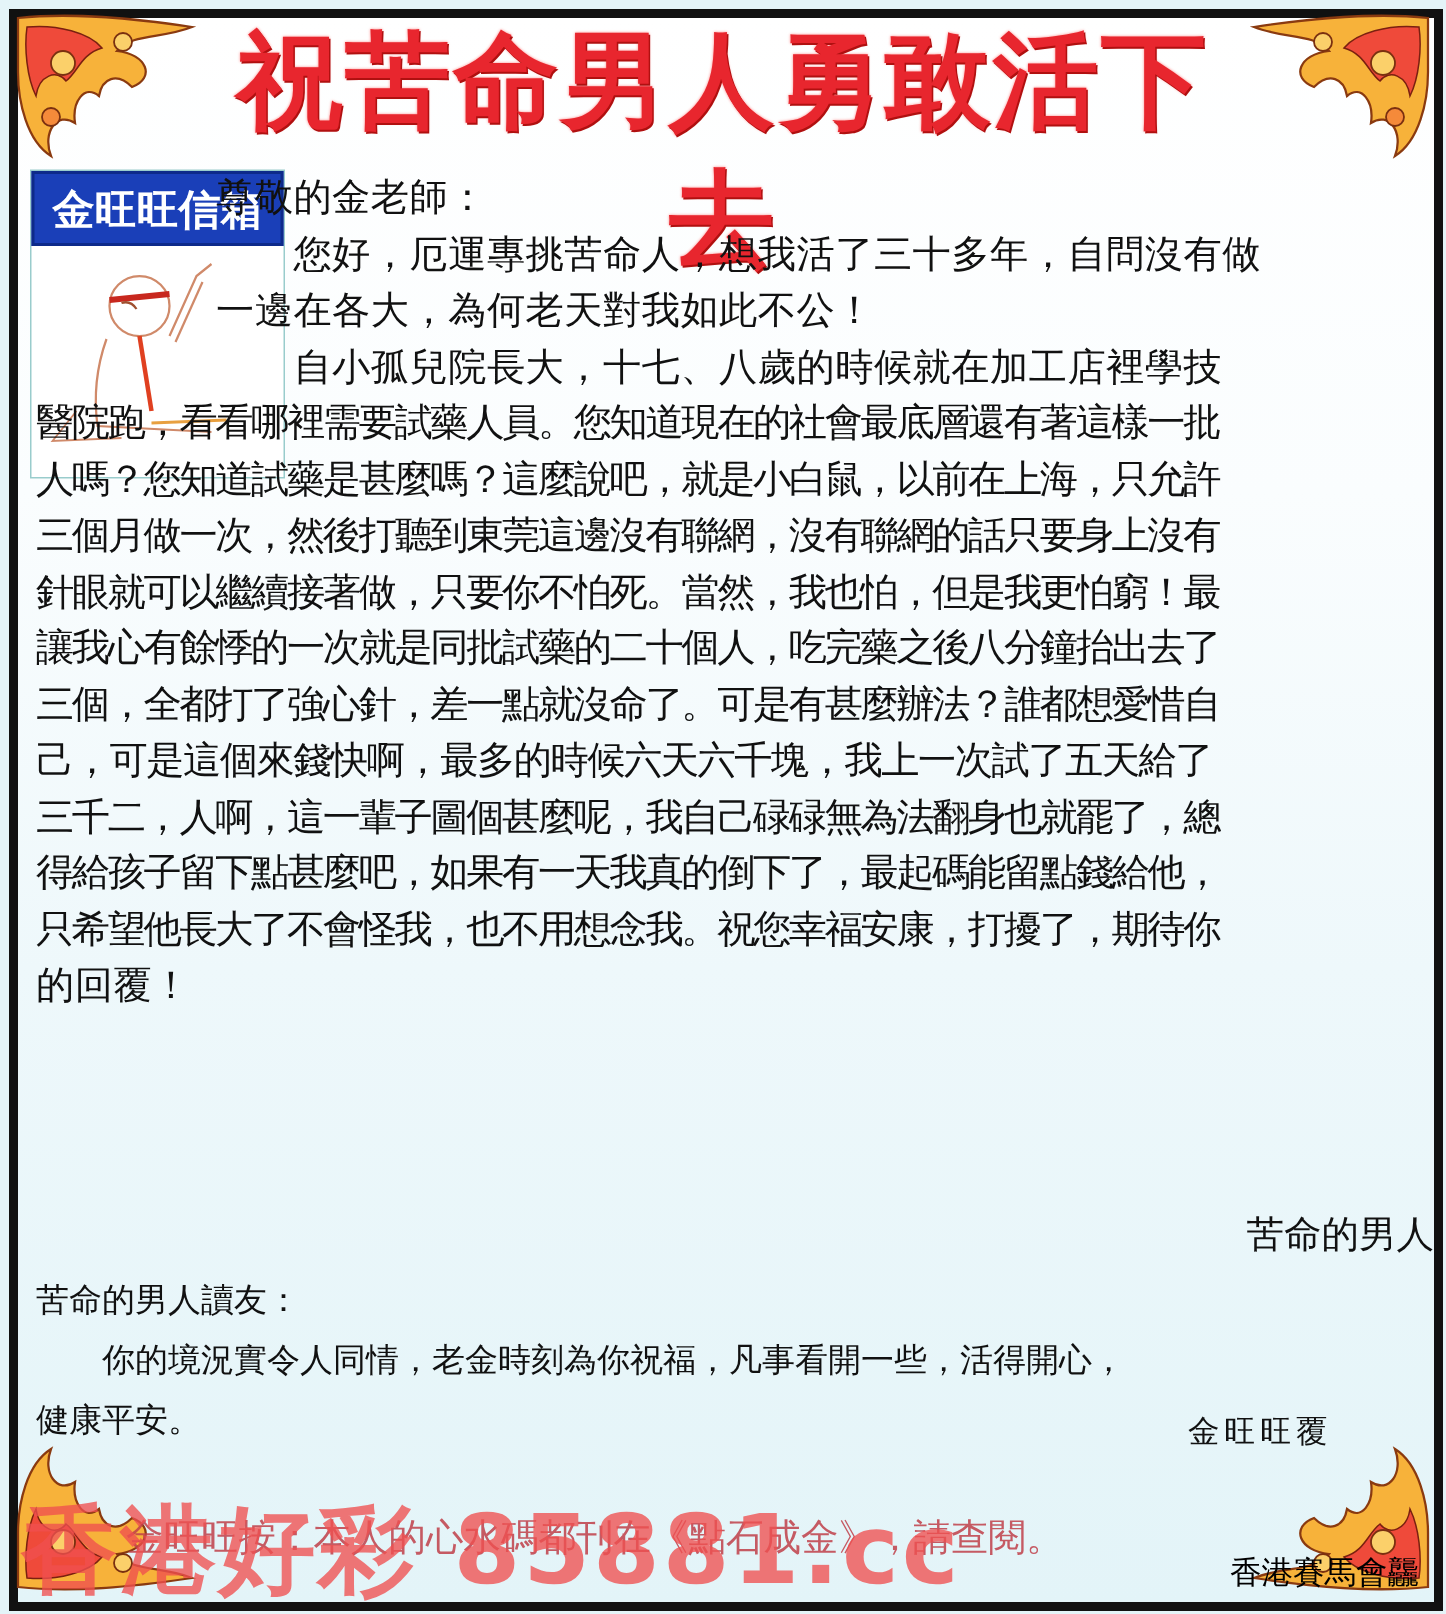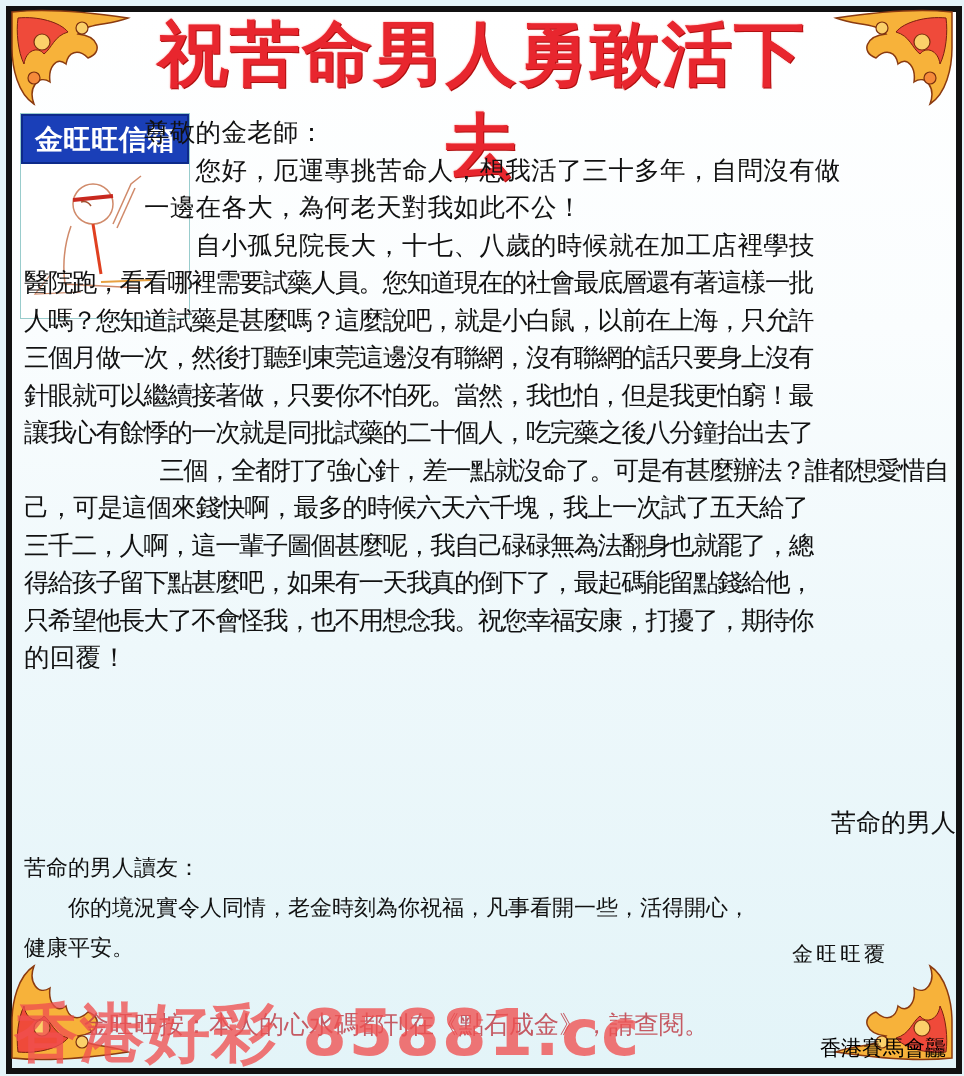--- a/index.html
+++ b/index.html
@@ -203,21 +203,21 @@
 <div class="body-text">
   <span class="line indent-box">尊敬的金老師：</span>
   <span class="line indent-box">　　您好，厄運專挑苦命人，想我活了三十多年，自問沒有做</span>
   <span class="line indent-box">一邊在各大，為何老天對我如此不公！</span>
   <span class="line indent-box">　　自小孤兒院長大，十七、八歲的時候就在加工店裡學技</span>
   <span class="line" style="letter-spacing:-1.6px;">醫院跑，看看哪裡需要試藥人員。您知道現在的社會最底層還有著這樣一批</span>
   <span class="line" style="letter-spacing:-1.6px;">人嗎？您知道試藥是甚麼嗎？這麼說吧，就是小白鼠，以前在上海，只允許</span>
   <span class="line" style="letter-spacing:-1.6px;">三個月做一次，然後打聽到東莞這邊沒有聯網，沒有聯網的話只要身上沒有</span>
   <span class="line" style="letter-spacing:-1.6px;">針眼就可以繼續接著做，只要你不怕死。當然，我也怕，但是我更怕窮！最</span>
   <span class="line" style="letter-spacing:-1.6px;">讓我心有餘悸的一次就是同批試藥的二十個人，吃完藥之後八分鐘抬出去了</span>
-  <span class="line" style="letter-spacing:-1.6px;text-align:right;">三個，全都打了強心針，差一點就沒命了。可是有甚麼辦法？誰都想愛惜自</span>
+  <span class="line" style="letter-spacing:-1.6px;">三個，全都打了強心針，差一點就沒命了。可是有甚麼辦法？誰都想愛惜自</span>
   <span class="line" style="letter-spacing:-1px;">己，可是這個來錢快啊，最多的時候六天六千塊，我上一次試了五天給了</span>
   <span class="line" style="letter-spacing:-1.6px;">三千二，人啊，這一輩子圖個甚麼呢，我自己碌碌無為法翻身也就罷了，總</span>
   <span class="line" style="letter-spacing:-1.6px;">得給孩子留下點甚麼吧，如果有一天我真的倒下了，最起碼能留點錢給他，</span>
   <span class="line" style="letter-spacing:-1.6px;">只希望他長大了不會怪我，也不用想念我。祝您幸福安康，打擾了，期待你</span>
   <span class="line">的回覆！</span>
 </div>
 
 <div class="signoff">苦命的男人</div>
 
 <div class="reply">

